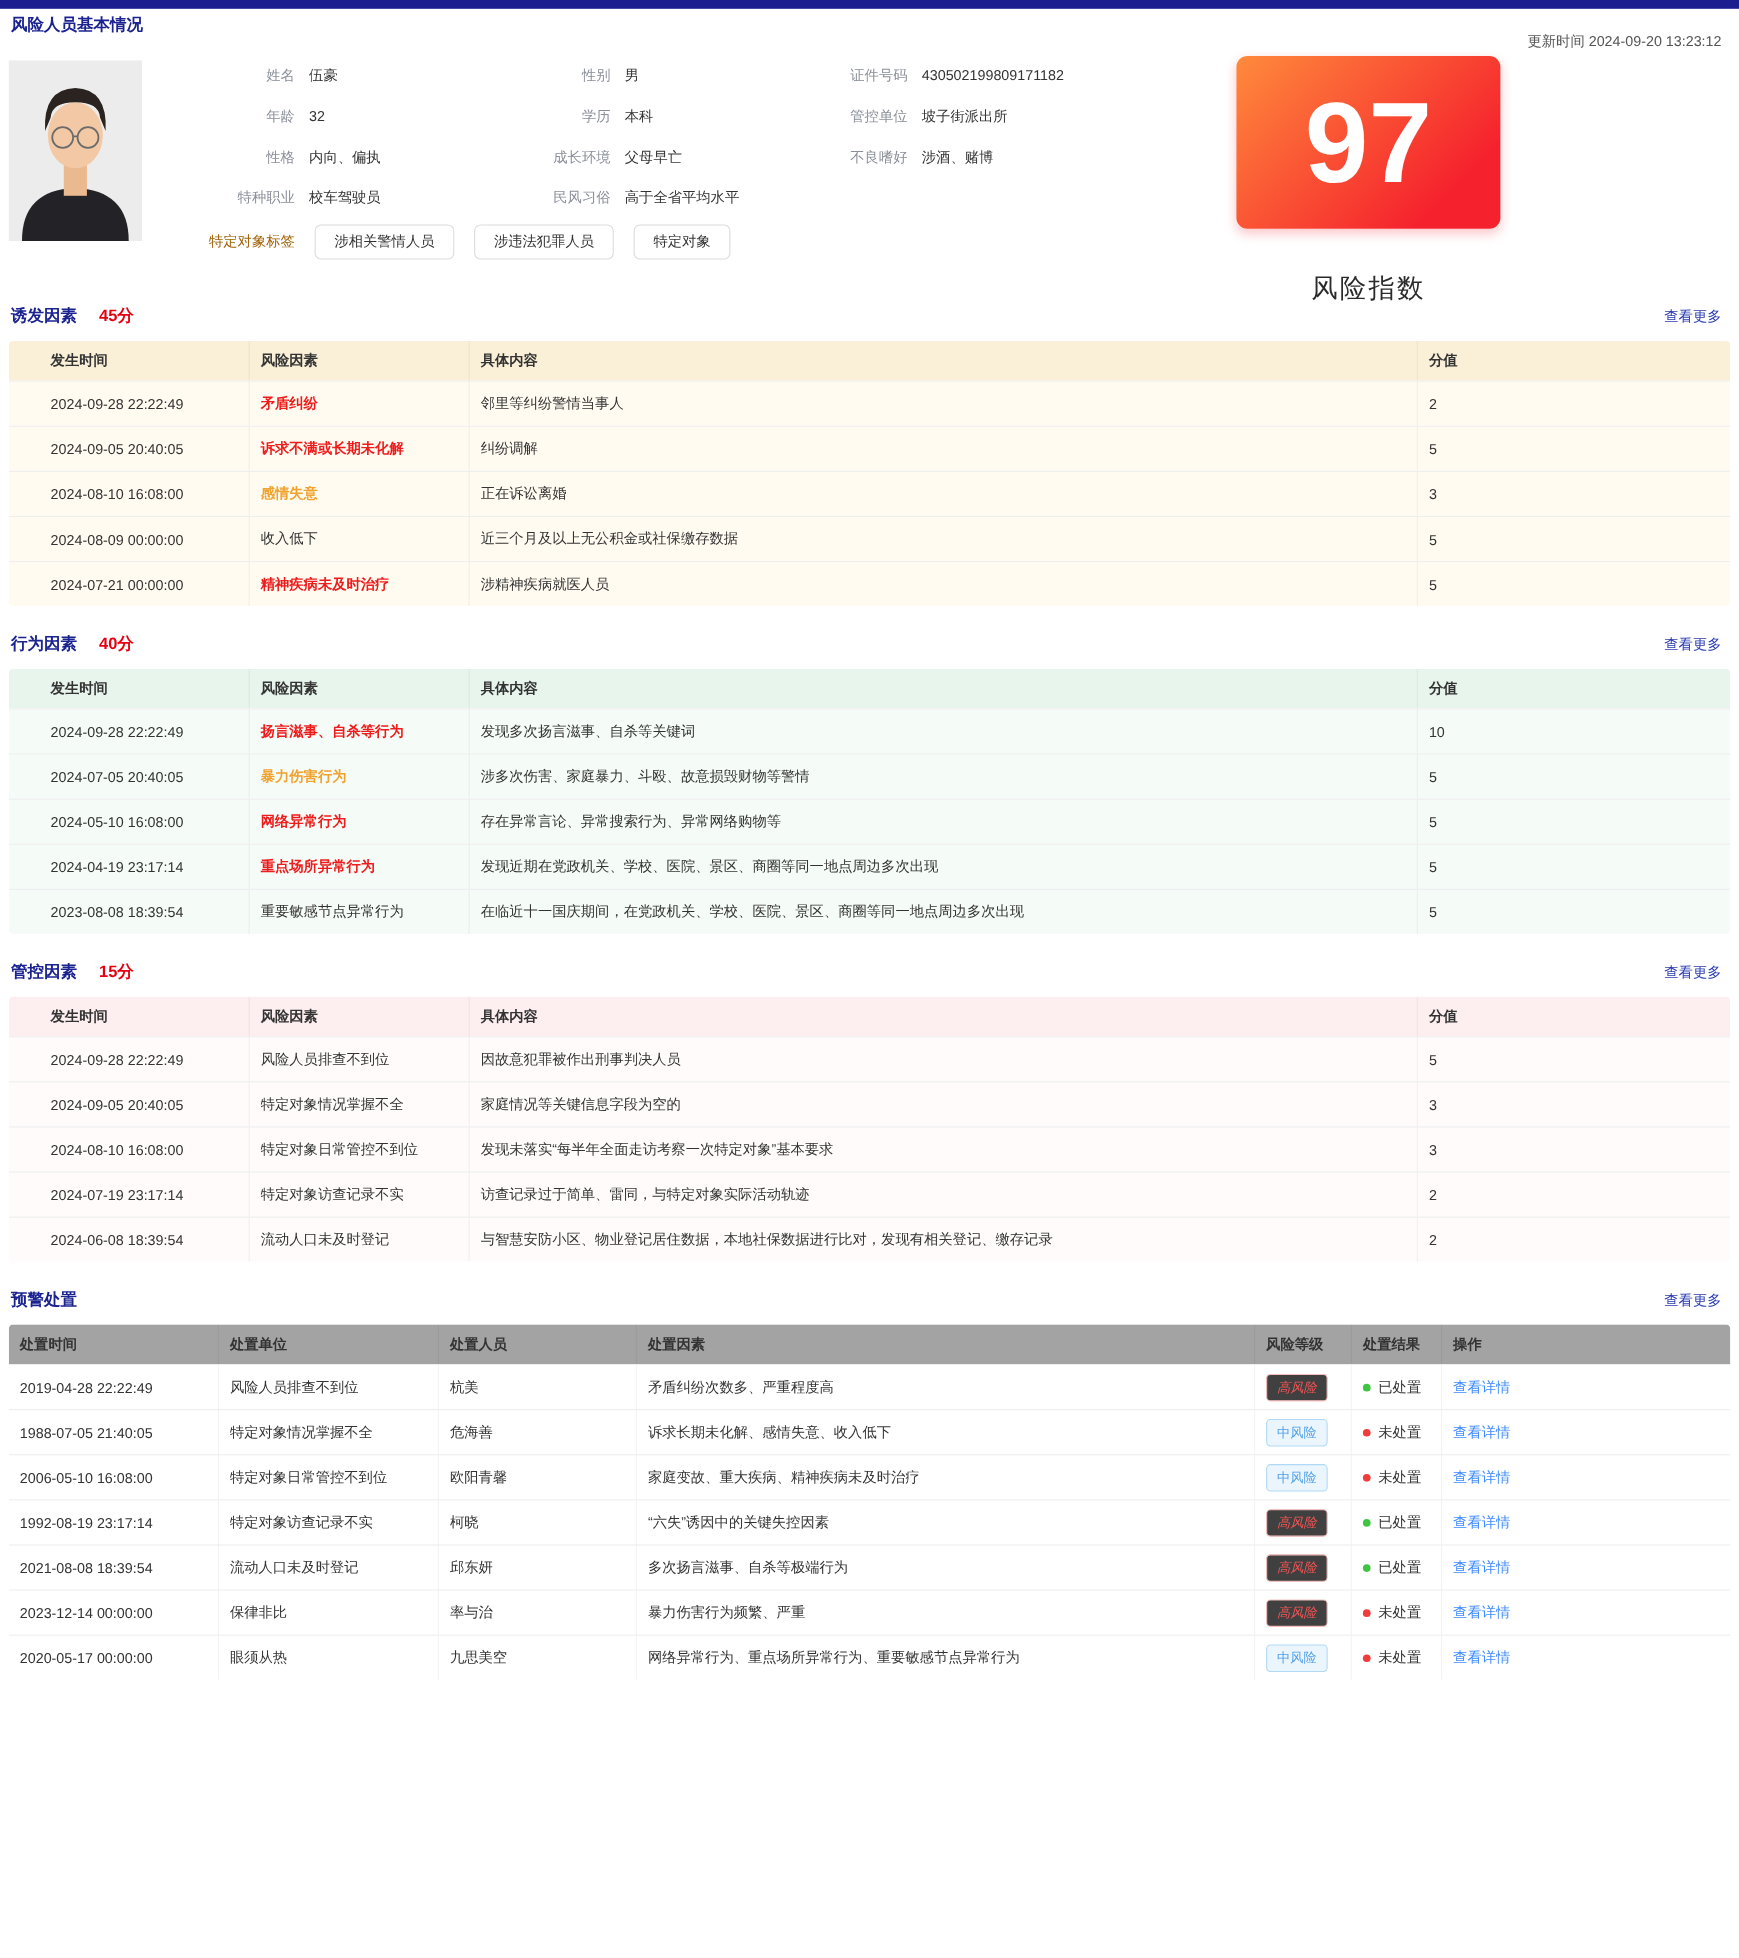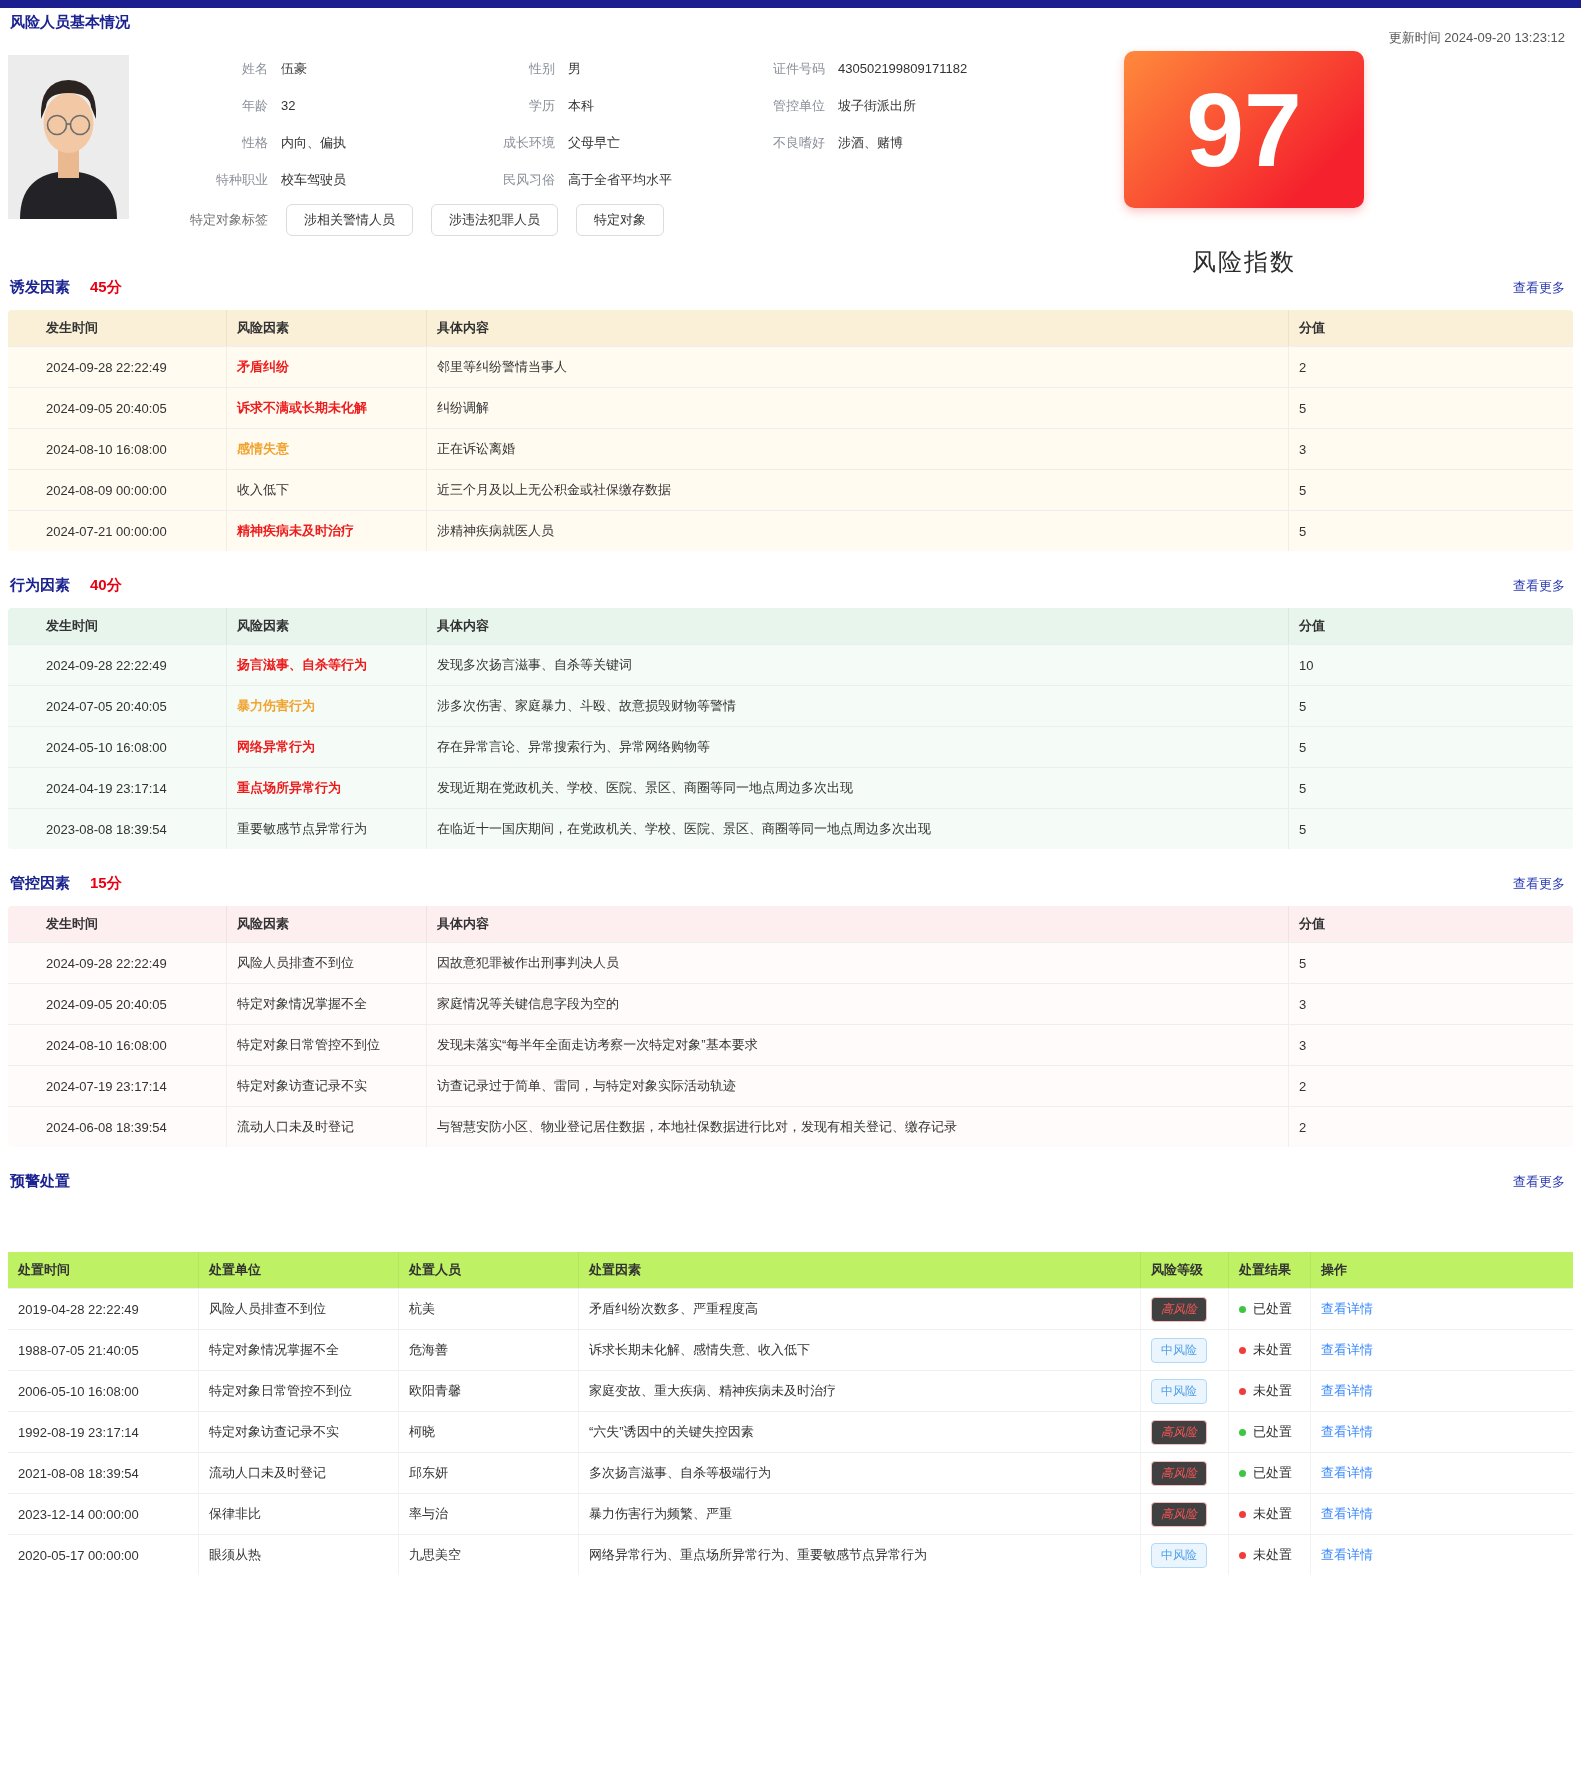--- a/index.html
+++ b/index.html
@@ -28,21 +28,21 @@
   }
   .fields {
     position:absolute; left:180px; top:4px;
     display:grid; grid-template-columns:290px 270px auto; grid-auto-rows:37px;
   }
   .field { display:flex; align-items:center; }
   .field .lbl { color:#8a8f99; text-align:right; flex:0 0 88px; }
   .fields .colB .lbl, .fields .colC .lbl { flex-basis:85px; }
   .field .val { color:#333; margin-left:13px; white-space:nowrap; }
   .tags-row { grid-column:1 / span 3; display:flex; align-items:center; height:44px; }
-  .tags-row .lbl { color:#737373; text-align:right; flex:0 0 88px; }
+  .tags-row .lbl { color:#a16207; text-align:right; flex:0 0 88px; }
   .tag-pill {
     margin-left:18px; padding:6px 17px; border:1px solid #dcdcdc; border-radius:6px;
     color:#333; font-size:13px; background:#fff; white-space:nowrap;
   }
   .risk-card {
     position:absolute; left:1124px; top:5px; width:240px; height:157px;
     border-radius:10px; background:linear-gradient(135deg,#ff8a3c 0%,#f5222d 80%);
     display:flex; align-items:center; justify-content:center;
     box-shadow:0 4px 10px rgba(245,34,45,0.25);
   }
@@ -66,21 +66,21 @@
   .cell + .cell { border-left:1px solid rgba(0,0,0,0.05); align-self:stretch; display:flex; align-items:center; }
   .f-red { color:#ee1c1c; font-weight:bold; }
   .f-orange { color:#f0a32f; font-weight:bold; }
 
   .amber .fhead { background:#faf0d8; }
   .amber .frow:not(.fhead) { background:#fffbf1; }
   .green .fhead { background:#e7f5ec; }
   .green .frow:not(.fhead) { background:#f5fbf7; }
   .pink .fhead { background:#fdeff0; }
   .pink .frow:not(.fhead) { background:#fffbfb; }
-  .blue .fhead { background:#bef264;margin-top:48px; }
+  .blue .fhead { background:#a3a3a3; }
 
   
   .dtable { margin:0 8px; border-radius:4px; overflow:hidden; }
   .drow { display:grid; grid-template-columns:190px 200px 180px 1fr 88px 82px 263px; align-items:center; min-height:41px; }
   .drow.fhead { min-height:36px; font-weight:bold; color:#333; }
   .drow + .drow { border-top:1px solid #eeeeee; }
   .level-pill {
     display:inline-block; padding:3px 9px; border-radius:4px; font-size:12px; font-weight:normal;
   }
   .level-high { color:#f25555; background:#404040; border:1px solid #f7bdbd;font-style:italic; }

